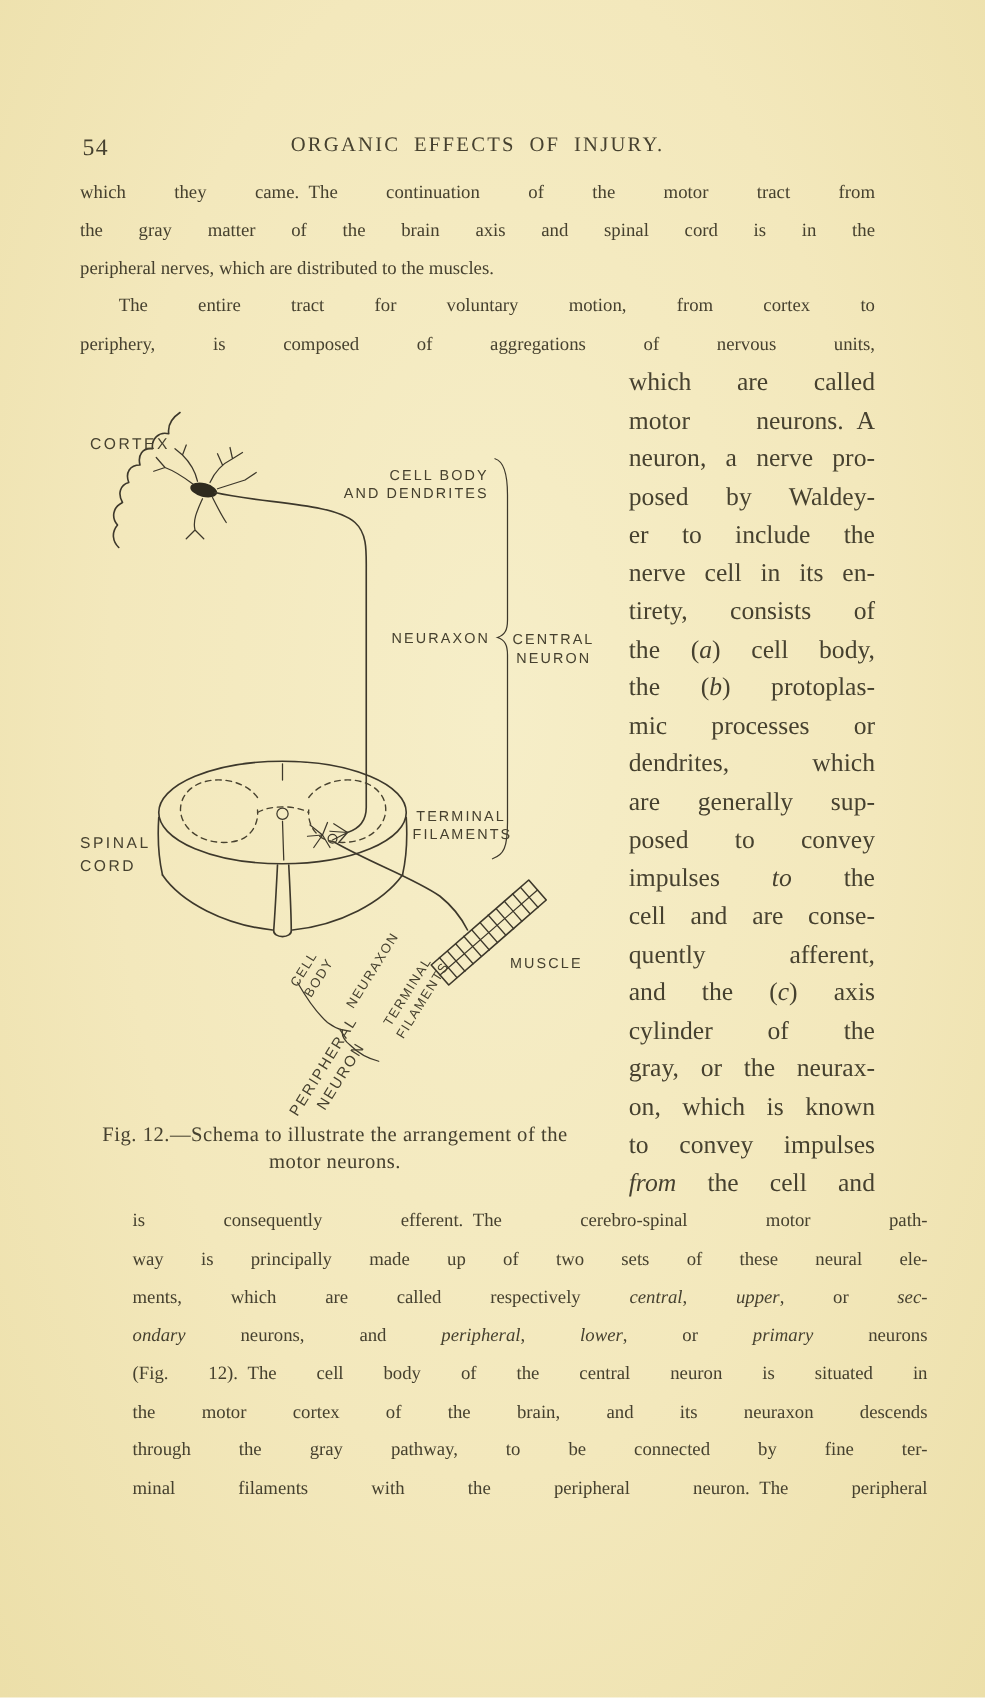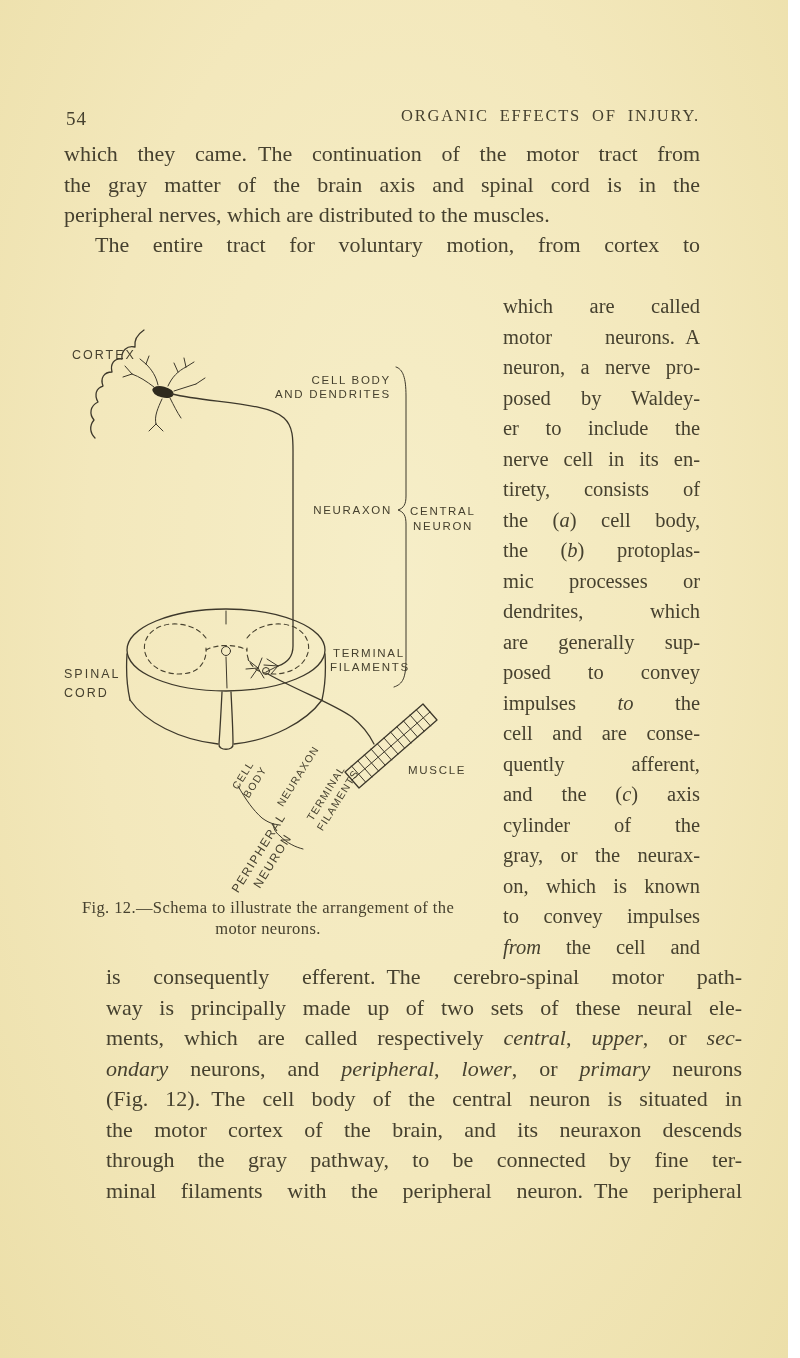--- a/index.html
+++ b/index.html
@@ -4,24 +4,24 @@
 <style>
   html,body{margin:0;padding:0;}
   #page{
     position:relative;width:788px;height:1358px;overflow:hidden;
     background:radial-gradient(ellipse at 50% 42%, #f6eec8 0%, #f3e8bc 55%, #ecdfa9 100%);
     font-family:"Liberation Serif","DejaVu Serif",serif;
     color:#46412f;
   }
   
   .pagenum{position:absolute;left:66px;top:108px;font-size:19px;letter-spacing:1px;}
-  .runhead{position:absolute;left:64px;top:106px;width:636px;text-align:right;
+  .runhead{position:absolute;left:64px;top:106px;width:636px;text-align:center;
            font-size:16.5px;letter-spacing:1.8px;word-spacing:5px;}
   
-  .tblock{position:absolute;left:64px;width:636px;line-height:30.5px;font-size:22px;}
+  .tblock{position:absolute;left:64px;width:636px;line-height:30.5px;font-size:15px;}
   .tline{text-align:justify;text-align-last:justify;white-space:normal;}
   .tline.end{text-align:left;text-align-last:auto;}
   .tline.ind{text-indent:31px;}
   #p1{top:139px;}
   #p2{top:230px;}
   #colblock{left:503px;top:291px;width:197px;font-size:20.5px;}
   #botblock{top:962px;margin-left:42px;}
   i{font-style:italic;}
   
   #figsvg{position:absolute;left:0;top:320px;}
@@ -46,20 +46,21 @@
   <div class="runhead">ORGANIC EFFECTS OF INJURY.</div>
 
   <div id="p1" class="tblock">
     <div class="tline">which they came. The continuation of the motor tract from</div>
     <div class="tline">the gray matter of the brain axis and spinal cord is in the</div>
     <div class="tline end">peripheral nerves, which are distributed to the muscles.</div>
   </div>
 
   <div id="p2" class="tblock">
     <div class="tline ind">The entire tract for voluntary motion, from cortex to</div>
+    <div class="tline">periphery, is composed of aggregations of nervous units,</div>
   </div>
 
   <div id="colblock" class="tblock">
     <div class="tline">which are called</div>
     <div class="tline">motor neurons. A</div>
     <div class="tline">neuron, a nerve pro-</div>
     <div class="tline">posed by Waldey-</div>
     <div class="tline">er to include the</div>
     <div class="tline">nerve cell in its en-</div>
     <div class="tline">tirety, consists of</div>

